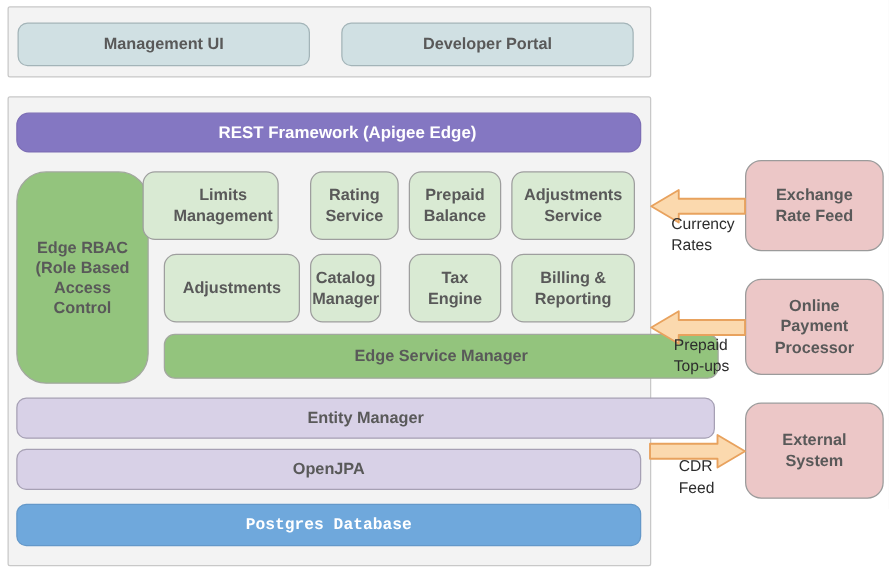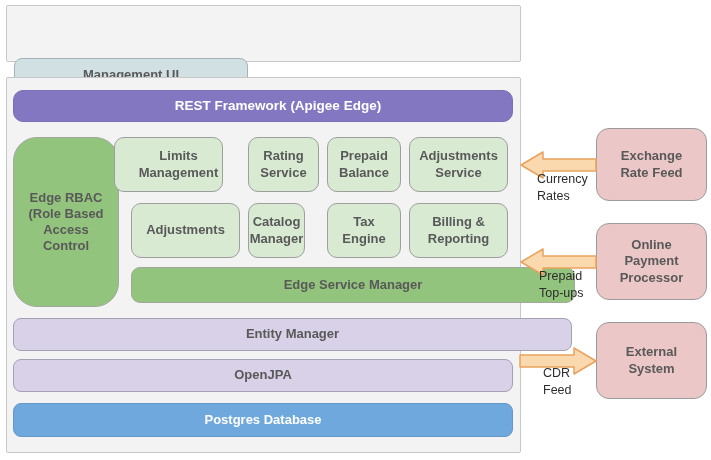--- a/index.html
+++ b/index.html
@@ -20,26 +20,26 @@
     display: flex; align-items: center; justify-content: center;
     text-align: center;
     white-space: pre-line;
     font-weight: bold;
     font-size: 13px;
     line-height: 1.25;
     color: var(--label-text);
     border: 1px solid transparent;
     border-radius: 9px;
   }
-  .teal   { background: var(--teal-box-bg);   border-color: var(--teal-box-border); border-radius: 8px; margin-top: 40px; }
+  .teal   { background: var(--teal-box-bg);   border-color: var(--teal-box-border); border-radius: 8px; }
   .purple { background: var(--purple-bg);     border-color: var(--purple-border);   color: var(--light-text); border-radius: 10px; font-size: 13.5px; }
   .green  { background: var(--green-bg);      border-color: var(--green-border); }
   .lgreen { background: var(--light-green-bg);border-color: var(--light-green-border); border-radius: 10px; }
   .lav    { background: var(--lavender-bg);   border-color: var(--lavender-border);  border-radius: 8px; }
-  .blue   { background: var(--blue-bg);       border-color: var(--blue-border);      color: var(--light-text); border-radius: 8px; }
+  .blue   { background: var(--blue-bg);       border-color: var(--blue-border);      color: var(--light-text); border-radius: 8px; font-family: Liberation Mono, monospace; }
   .pink   { background: var(--pink-bg);       border-color: var(--pink-border);      border-radius: 13px; }
   .rbac   { border-radius: 24px; }
   .annot {
     font-size: 12.5px;
     line-height: 1.32;
     color: var(--annotation-text);
     white-space: pre-line;
     font-weight: normal;
   }
   .arrow polygon {
@@ -47,20 +47,21 @@
     stroke: var(--arrow-stroke);
     stroke-width: 1.5;
     stroke-linejoin: round;
   }
 </style>
 </head>
 <body>
 
 <div class="abs panel" style="left:6px; top:5px; width:515px; height:57px;">
   <div class="abs box teal" style="left:7px; top:12px; width:234px; height:35px;">Management UI</div>
+  <div class="abs box teal" style="left:266px; top:12px; width:234px; height:35px;">Developer Portal</div>
 </div>
 
 <div class="abs panel" style="left:6px; top:77px; width:515px; height:376px;"></div>
 
 <div class="abs box purple" style="left:13px; top:90px; width:500px; height:32px;padding-left:30px;">REST Framework (Apigee Edge)</div>
 
 <div class="abs box green rbac" style="left:13px; top:137px; width:106px; height:170px;">Edge RBAC
 (Role Based
 Access
 Control</div>

